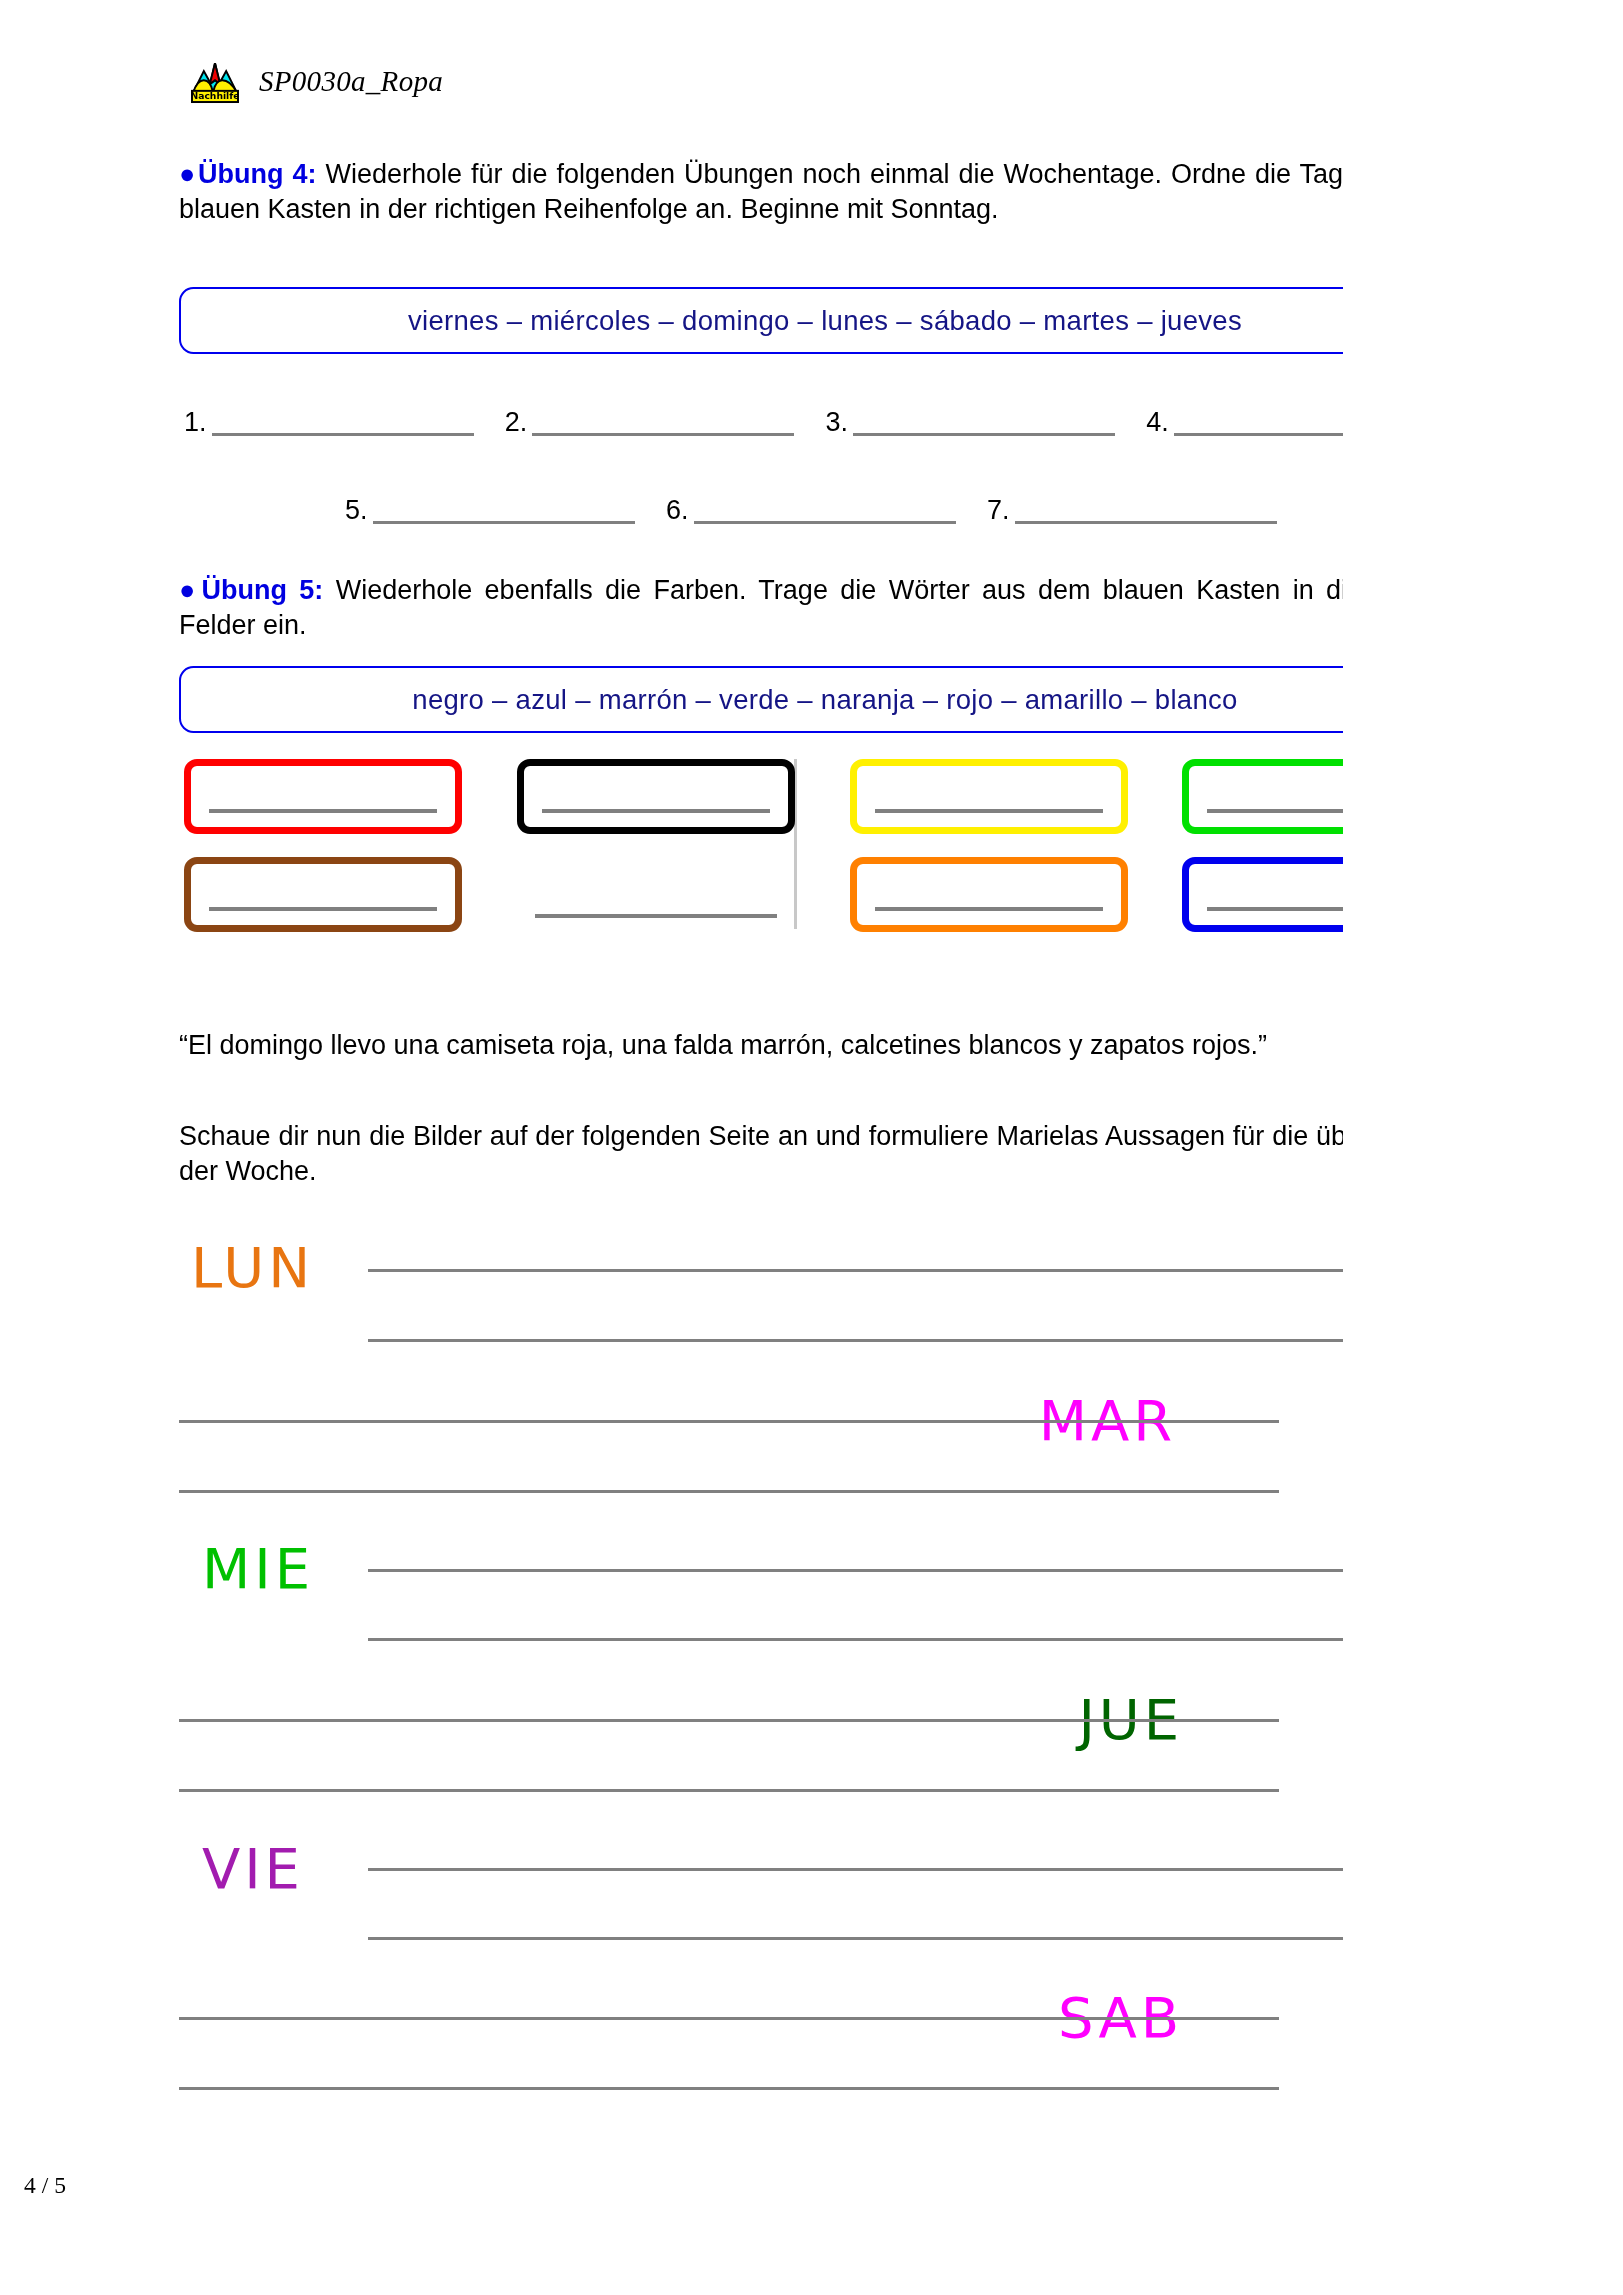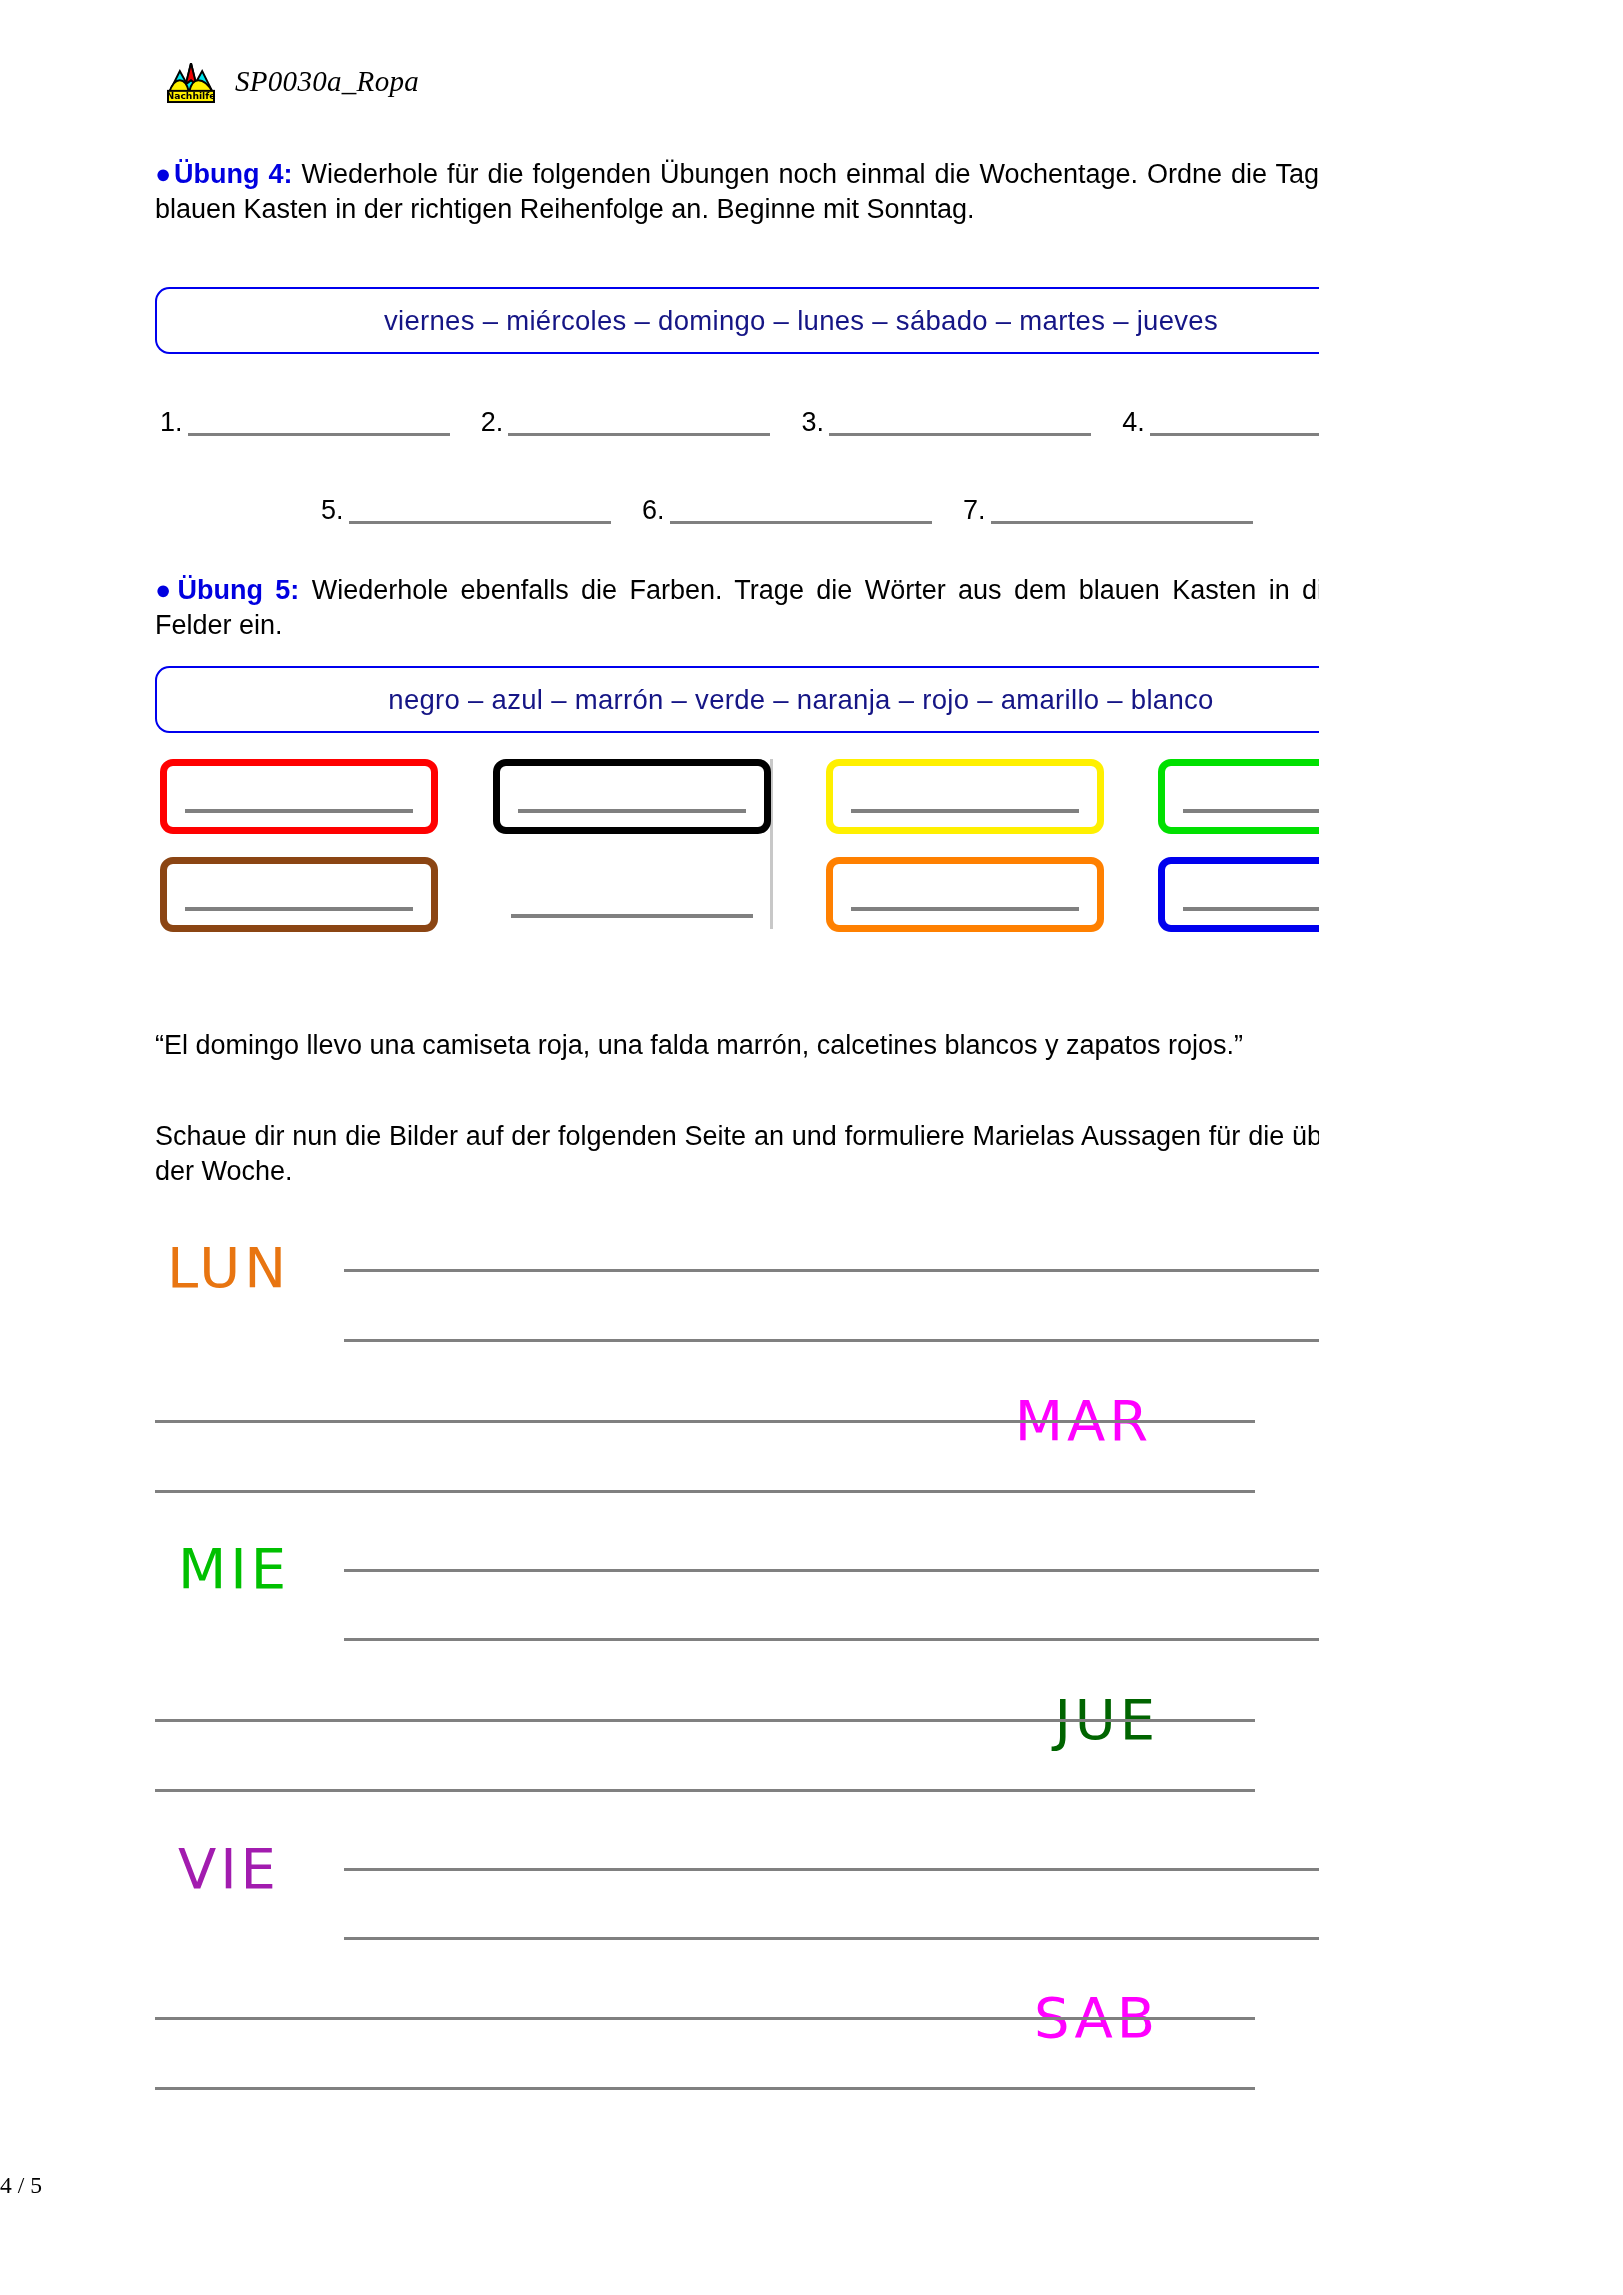--- a/index.html
+++ b/index.html
@@ -8,20 +8,21 @@
     padding: 0;
     background: #ffffff;
   }
   .page {
     position: relative;
     width: 1319px;
     height: 2295px;
     background: #ffffff;
     font-family: "Liberation Sans", sans-serif;
     overflow: hidden;
+    margin-left: 24px;
   }
 
   
   .header {
     position: absolute;
     left: 164px;
     top: 58px;
     display: flex;
     align-items: center;
     gap: 17px;

